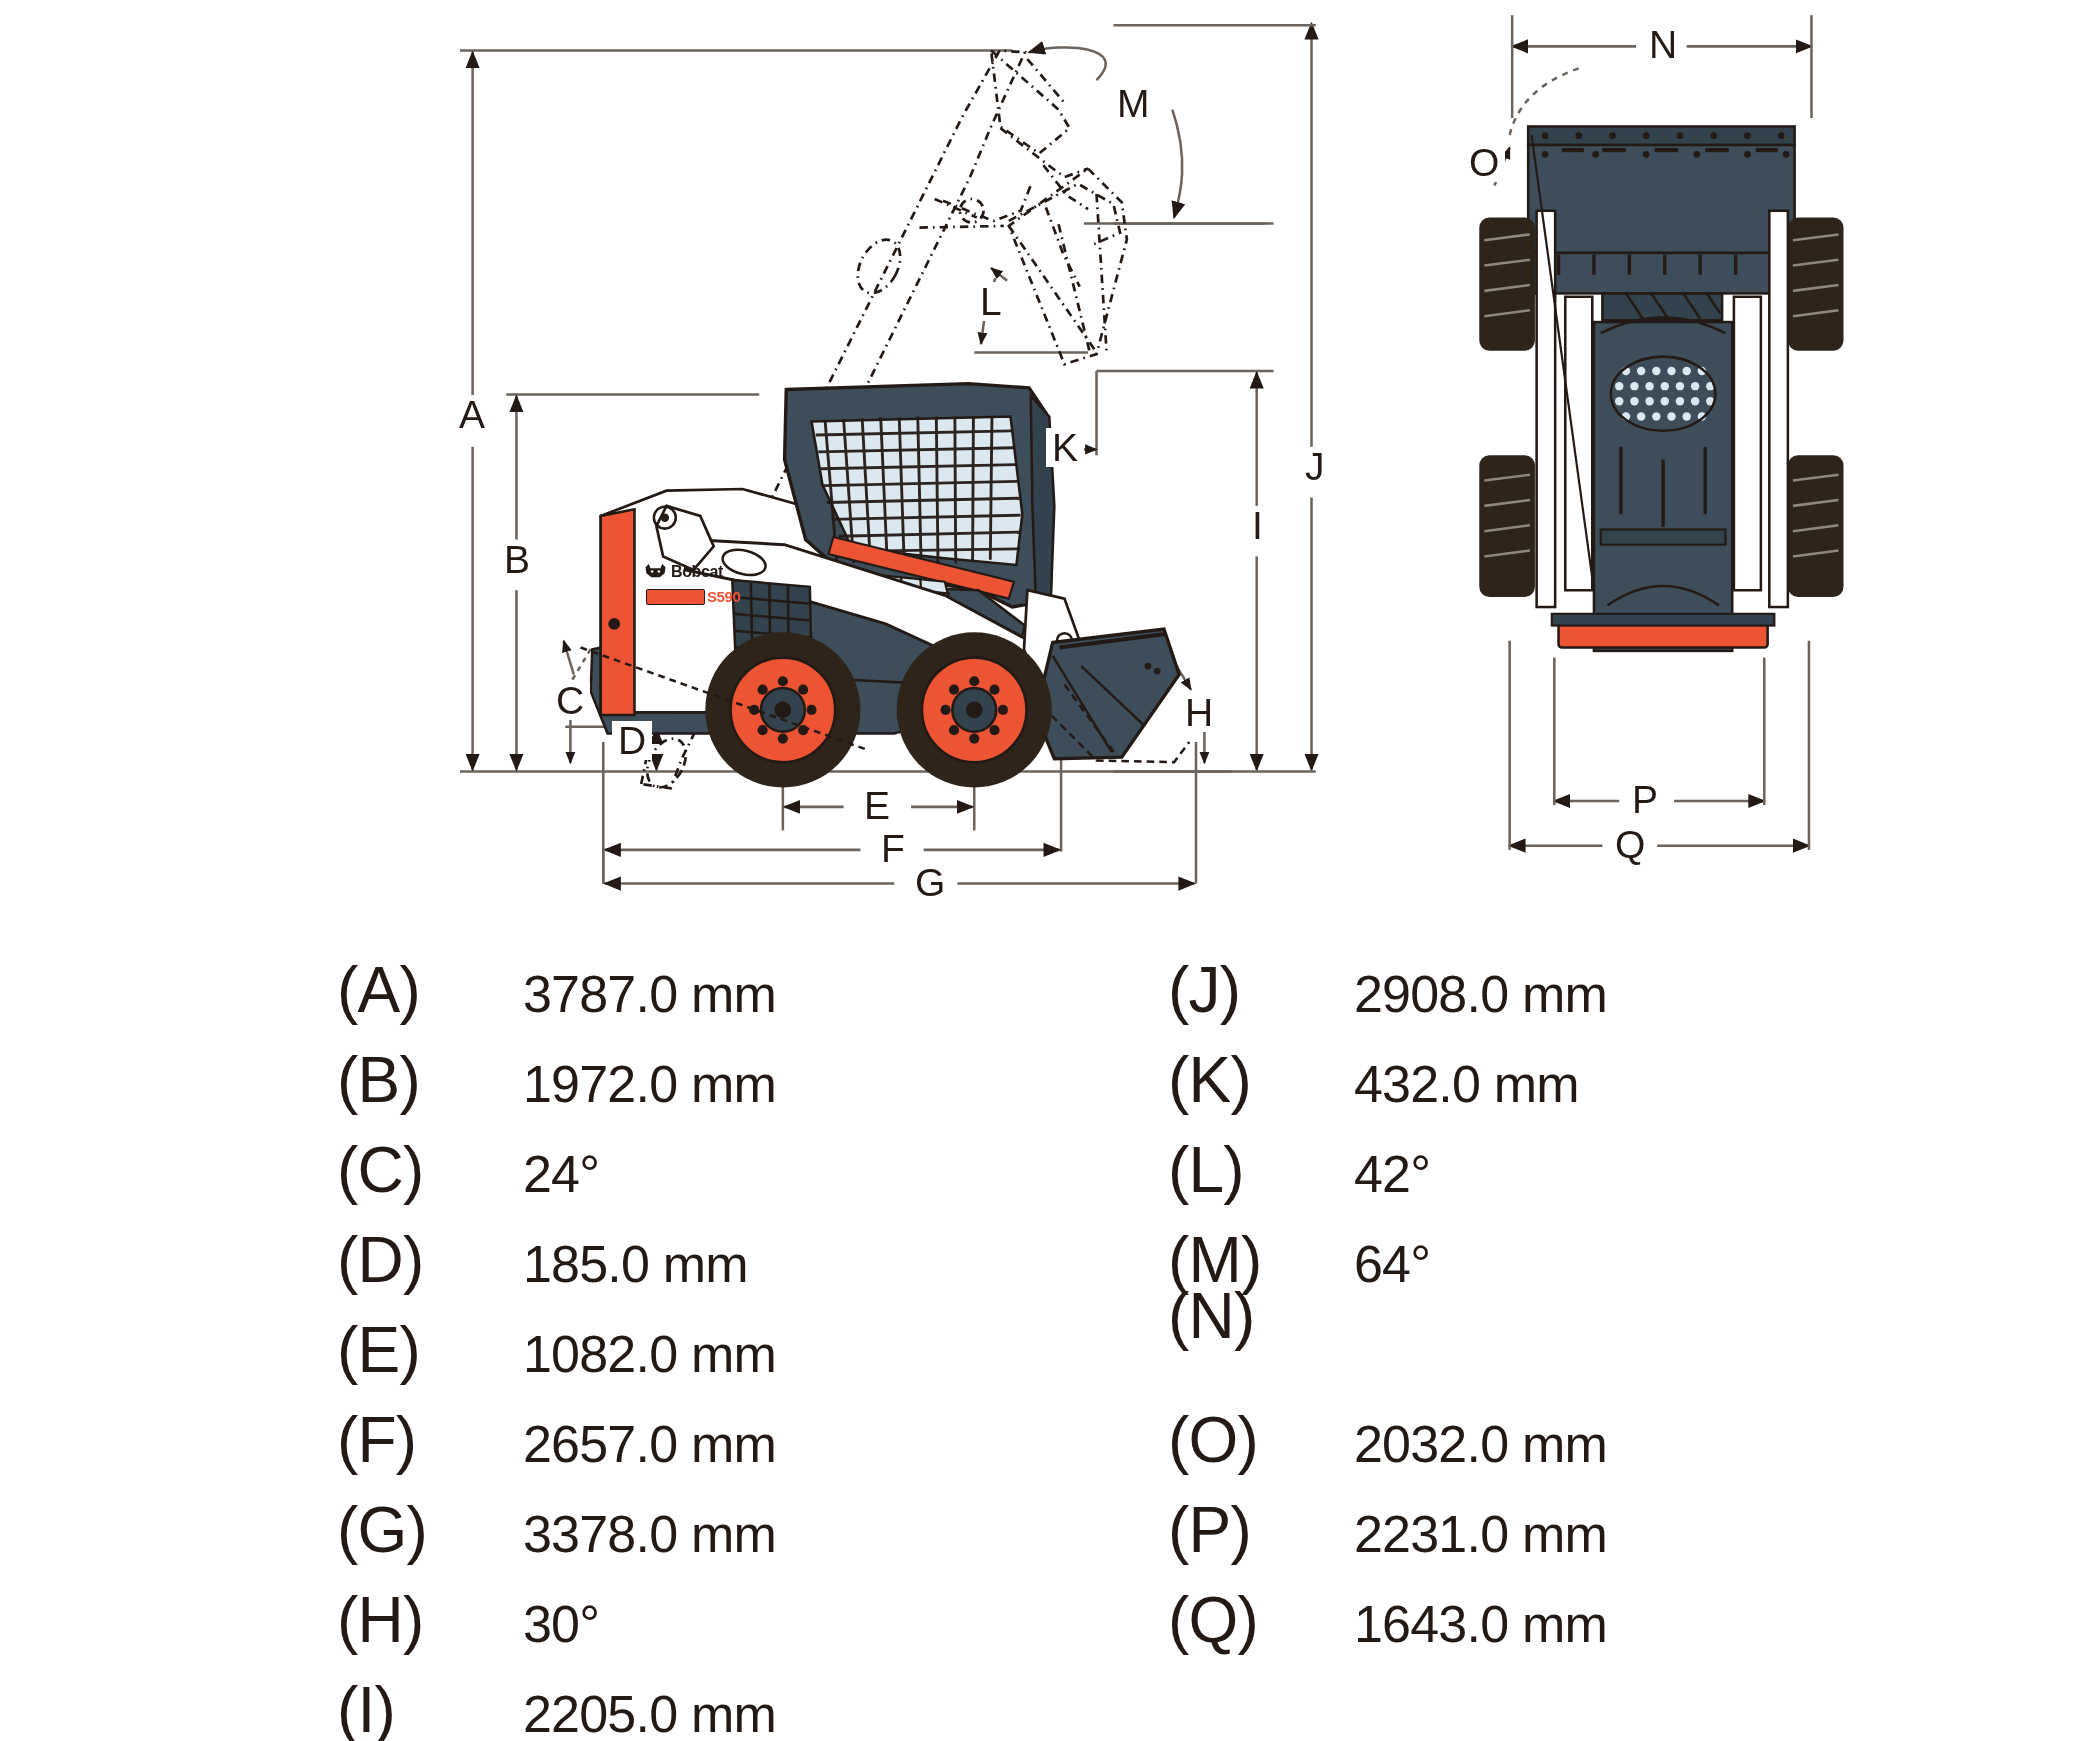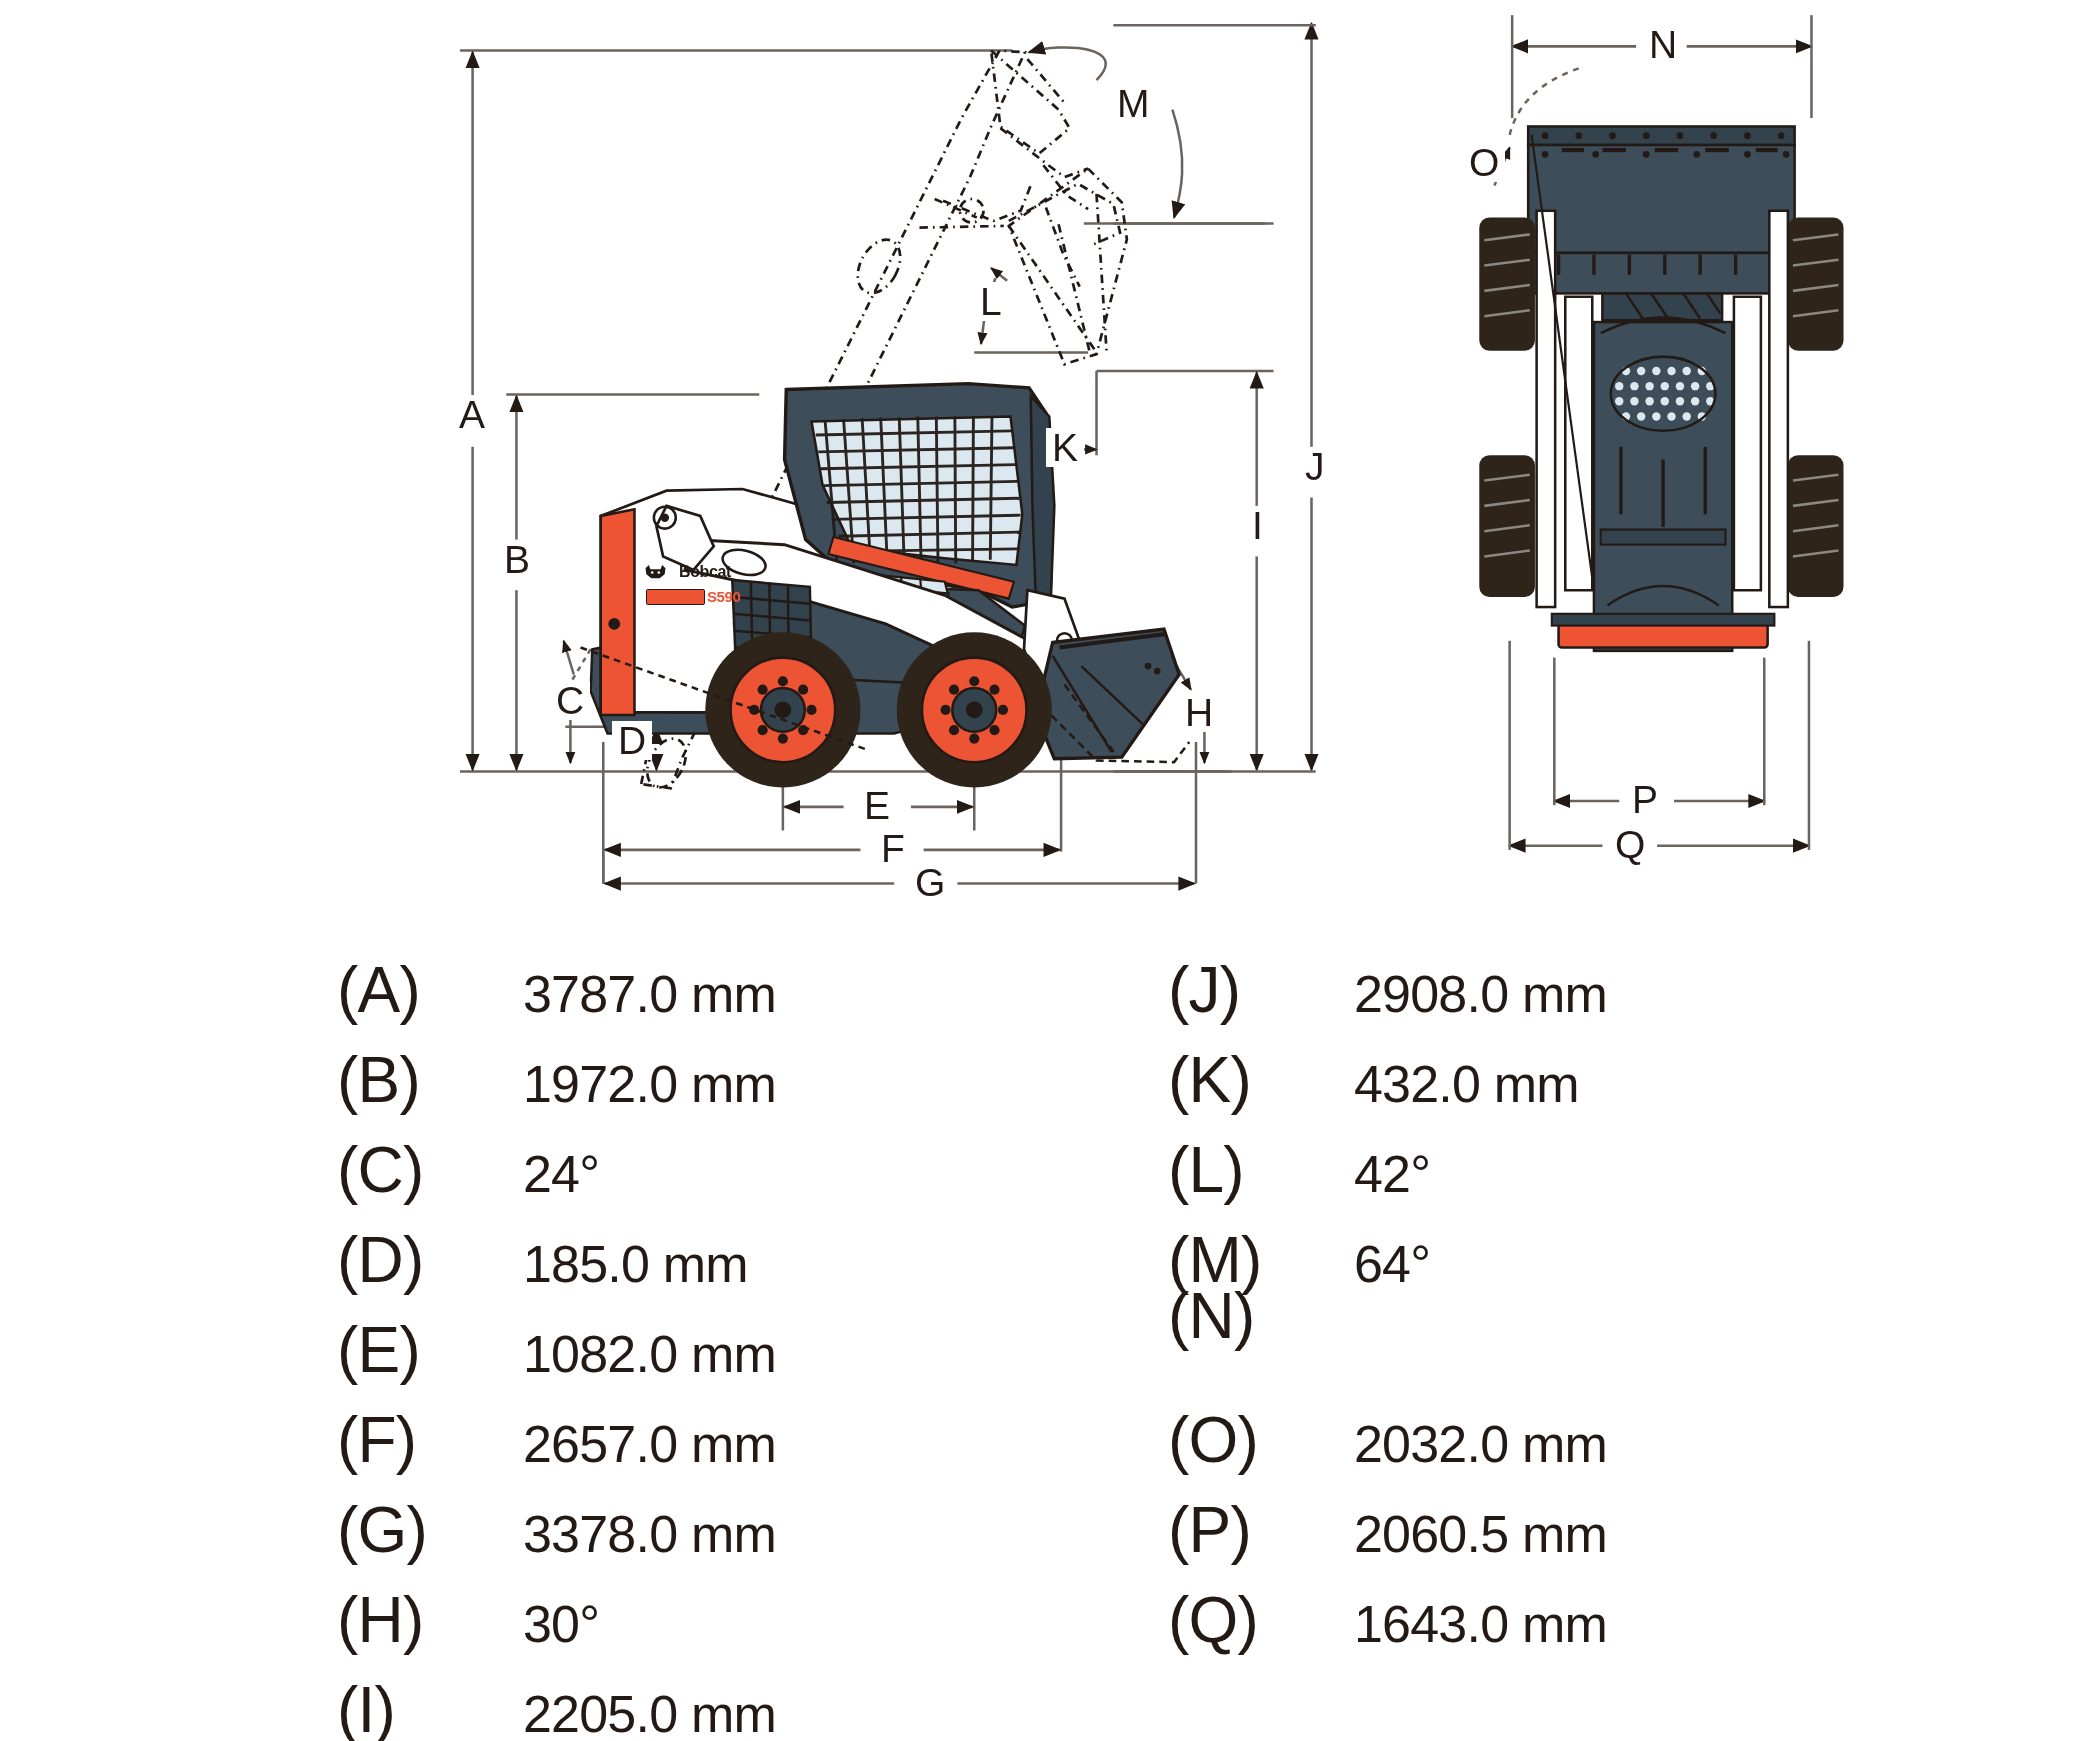--- a/index.html
+++ b/index.html
@@ -433,21 +433,21 @@
   <div class="dimlabel" style="left:1299px;top:447px;">J</div>
   <div class="dimlabel" style="left:1046px;top:428px;">K</div>
   <div class="dimlabel" style="left:974px;top:282px;">L</div>
   <div class="dimlabel" style="left:1111px;top:84px;">M</div>
 
   <div class="dimlabel" style="left:1643px;top:25px;">N</div>
   <div class="dimlabel" style="left:1463px;top:143px;">O</div>
   <div class="dimlabel" style="left:1626px;top:780px;">P</div>
   <div class="dimlabel" style="left:1609px;top:825px;">Q</div>
 
-  <div style="position:absolute;left:643px;top:563px;display:flex;align-items:flex-end;gap:11px;">
+  <div style="position:absolute;left:643px;top:563px;display:flex;align-items:flex-start;gap:3px;">
     <svg width="25" height="17" viewBox="0 0 30 20">
       <path d="M3 5 L7 1 L9 6 L21 6 L23 1 L27 5 L26 12 L20 17 L10 17 L4 12 Z" fill="#231a15"></path>
       <circle cx="11" cy="10" r="1.6" fill="#ffffff"></circle>
       <circle cx="19" cy="10" r="1.6" fill="#ffffff"></circle>
     </svg>
     <span style="font-size:16px;font-weight:bold;color:#231a15;letter-spacing:-0.4px;">Bobcat</span>
   </div>
   <div style="position:absolute;left:646px;top:589px;width:57px;height:13.5px;
               background:#ed5434;border:1.7px solid #231a15;border-radius:1.7px;"></div>
   <div style="position:absolute;left:707px;top:588px;font-size:15px;font-weight:bold;
@@ -514,21 +514,21 @@
     </div>
     <div class="spec-row">
       <span class="spec-key">(N)</span>
     </div>
     <div class="spec-row">
       <span class="spec-key">(O)</span>
       <span class="spec-val">2032.0 mm</span>
     </div>
     <div class="spec-row">
       <span class="spec-key">(P)</span>
-      <span class="spec-val">2060.5 mm</span>
+      <span class="spec-val">2231.0 mm</span>
     </div>
     <div class="spec-row">
       <span class="spec-key">(Q)</span>
       <span class="spec-val">1643.0 mm</span>
     </div>
   </div>
 
 </div>
 
 

